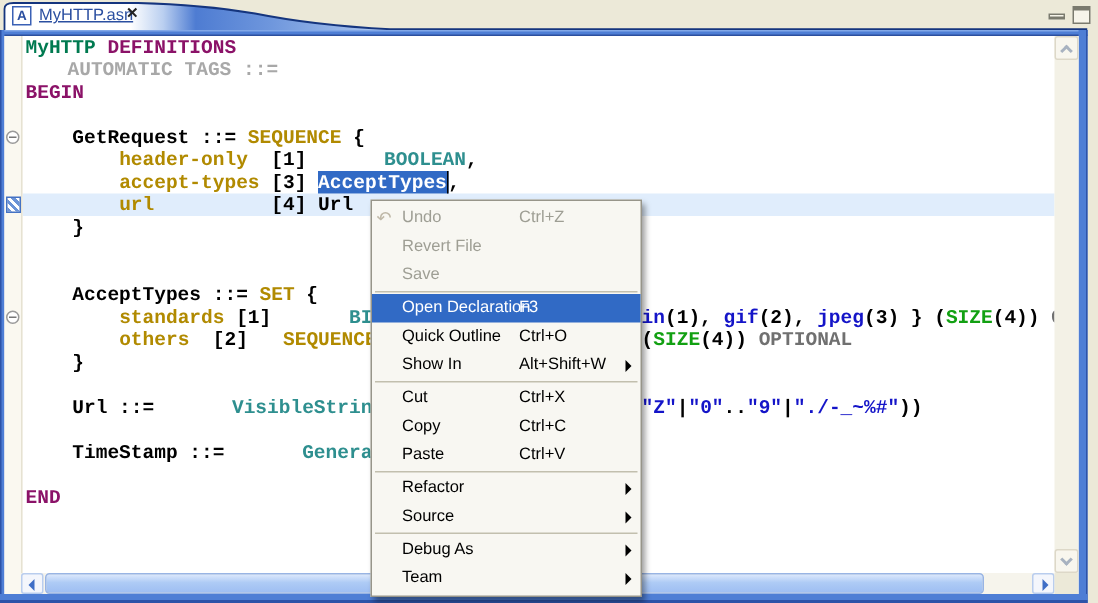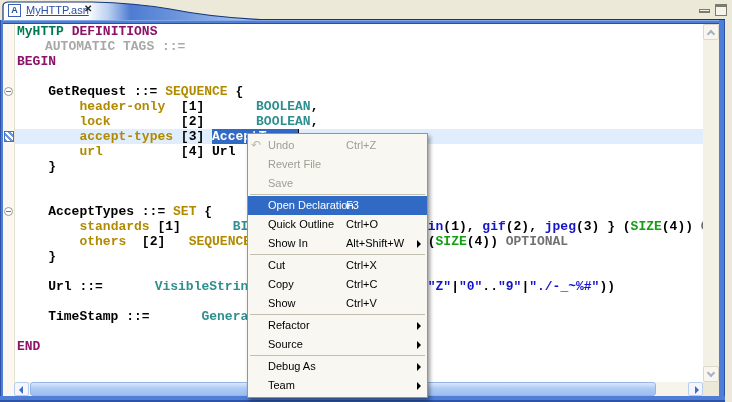--- a/index.html
+++ b/index.html
@@ -116,21 +116,20 @@
   <div class="ruler">
     <div class="marker" style="top: 107px;"></div>
   </div>
   <div class="code">
       <div class="ln"><span class="c-mod">MyHTTP</span><span class="c-p"> </span><span class="c-kw">DEFINITIONS</span></div>
       <div class="ln"><span class="c-gy">AUTOMATIC TAGS ::=</span></div>
       <div class="ln"><span class="c-kw">BEGIN</span></div>
       <div class="ln"></div>
       <div class="ln"><span class="c-p">    GetRequest ::= </span><span class="c-fl">SEQUENCE</span><span class="c-p"> {</span></div>
       <div class="ln"><span class="c-p">        </span><span class="c-fl">header-only</span><span class="c-p">  [1] </span><span class="c-ty">BOOLEAN</span><span class="c-p">,</span></div>
-      <div class="ln"><span class="c-p">        </span><span class="c-fl">lock</span><span class="c-p">         [2] </span><span class="c-ty">BOOLEAN</span><span class="c-p">,</span></div>
       <div class="ln"><span class="c-p">        </span><span class="c-fl">accept-types</span><span class="c-p"> [3] </span><span class="c-se">AcceptTypes</span><span class="c-p">,</span></div>
       <div class="ln"><span class="c-p">        </span><span class="c-fl">url</span><span class="c-p">          [4] </span><span class="c-p">Url</span></div>
       <div class="ln"><span class="c-p">    }</span></div>
       <div class="ln"></div>
       <div class="ln"></div>
       <div class="ln"><span class="c-p">    AcceptTypes ::= </span><span class="c-fl">SET</span><span class="c-p"> {</span></div>
       <div class="ln"><span class="c-p">        </span><span class="c-fl">standards</span><span class="c-p"> [1] </span><span class="c-ty">BIT STRING</span><span class="c-p"> { </span><span class="c-bl">html</span><span class="c-p">(0), </span><span class="c-bl">plain</span><span class="c-p">(1), </span><span class="c-bl">gif</span><span class="c-p">(2), </span><span class="c-bl">jpeg</span><span class="c-p">(3) } (</span><span class="c-gn">SIZE</span><span class="c-p">(4)) </span><span class="c-gy2">OPTIONAL</span></div>
       <div class="ln"><span class="c-p">        </span><span class="c-fl">others</span><span class="c-p">  [2]   </span><span class="c-fl">SEQUENCE</span><span class="c-p"> OF </span><span class="c-ty">VisibleString</span><span class="c-p">(</span><span class="c-gn">SIZE</span><span class="c-p">(4)) </span><span class="c-gy2">OPTIONAL</span></div>
       <div class="ln"><span class="c-p">    }</span></div>
       <div class="ln"></div>
@@ -166,20 +165,20 @@
     <div class="mi dis"><span class="micon">↶</span><span>Undo</span><span class="sc">Ctrl+Z</span></div>
     <div class="mi dis"><span>Revert File</span></div>
     <div class="mi dis"><span>Save</span></div>
     <div class="msep"></div>
     <div class="mi hl"><span>Open Declaration</span><span class="sc">F3</span></div>
     <div class="mi"><span>Quick Outline</span><span class="sc">Ctrl+O</span></div>
     <div class="mi"><span>Show In</span><span class="sc">Alt+Shift+W</span><span class="arrow"></span></div>
     <div class="msep"></div>
     <div class="mi"><span>Cut</span><span class="sc">Ctrl+X</span></div>
     <div class="mi"><span>Copy</span><span class="sc">Ctrl+C</span></div>
-    <div class="mi"><span>Show</span><span class="sc">Ctrl+V</span></div>
+    <div class="mi"><span>Paste</span><span class="sc">Ctrl+V</span></div>
     <div class="msep"></div>
     <div class="mi"><span>Refactor</span><span class="arrow"></span></div>
     <div class="mi"><span>Source</span><span class="arrow"></span></div>
     <div class="msep"></div>
     <div class="mi"><span>Debug As</span><span class="arrow"></span></div>
     <div class="mi"><span>Team</span><span class="arrow"></span></div>
   </div>
 
 </body></html>

